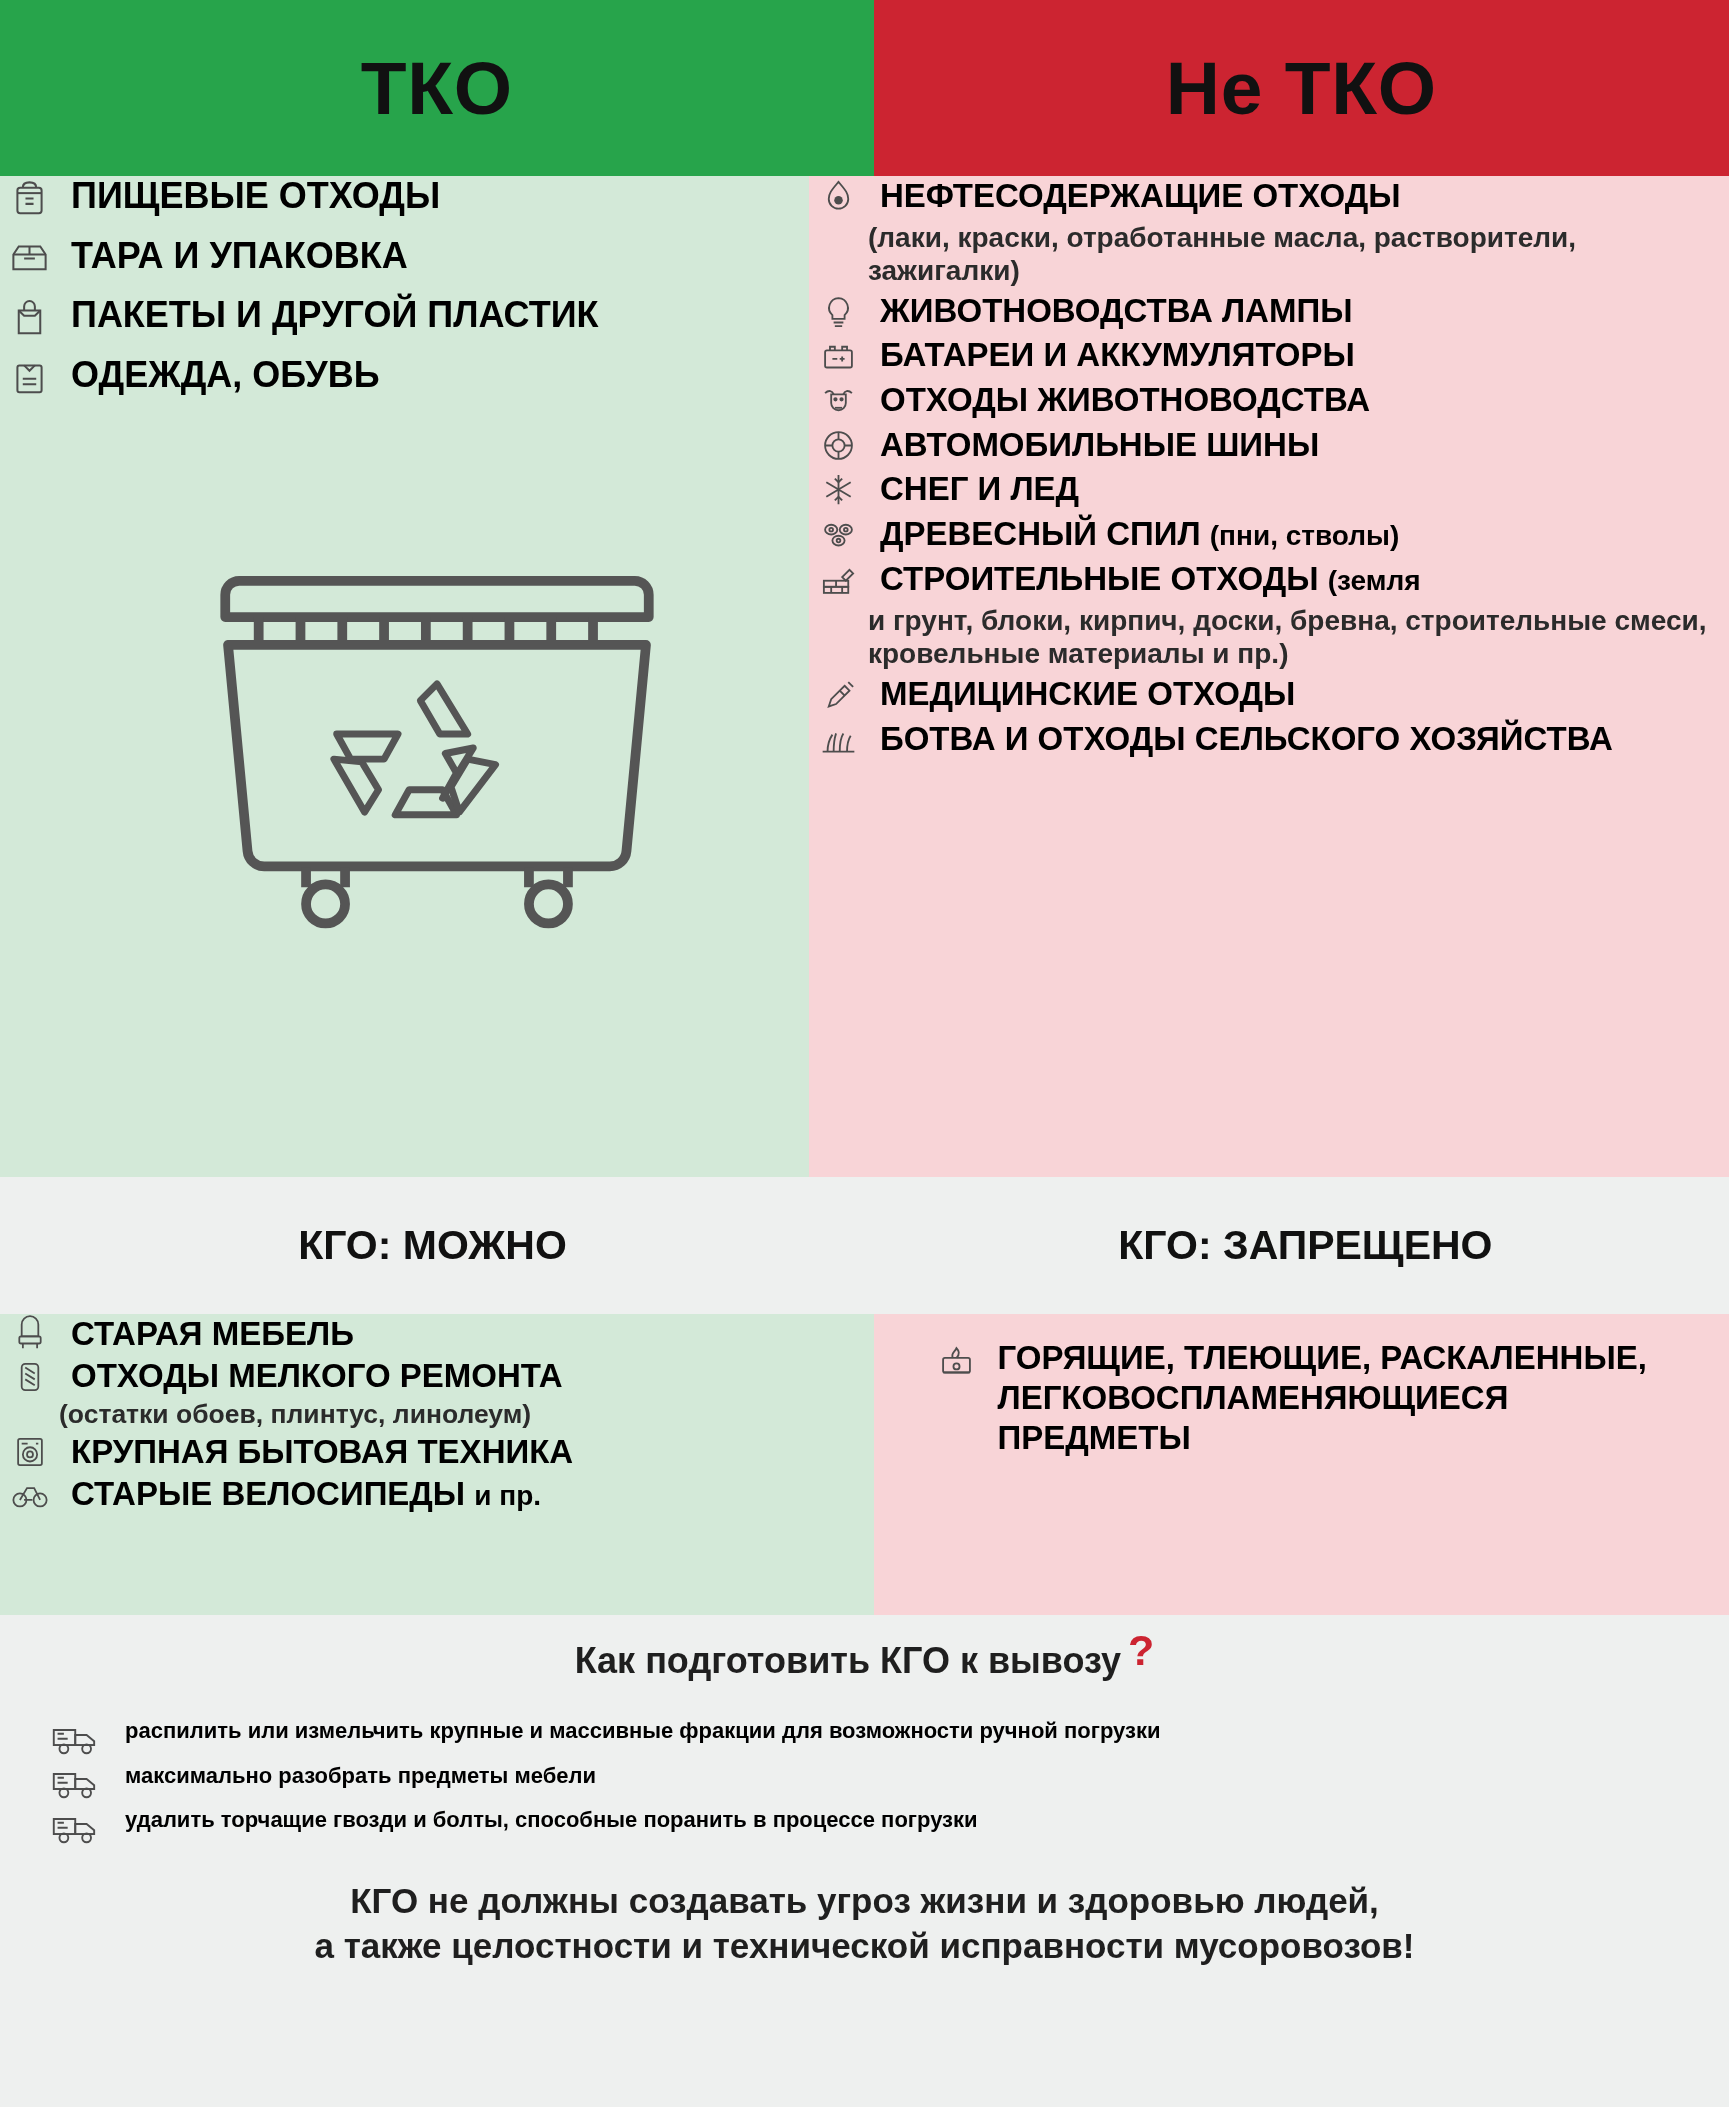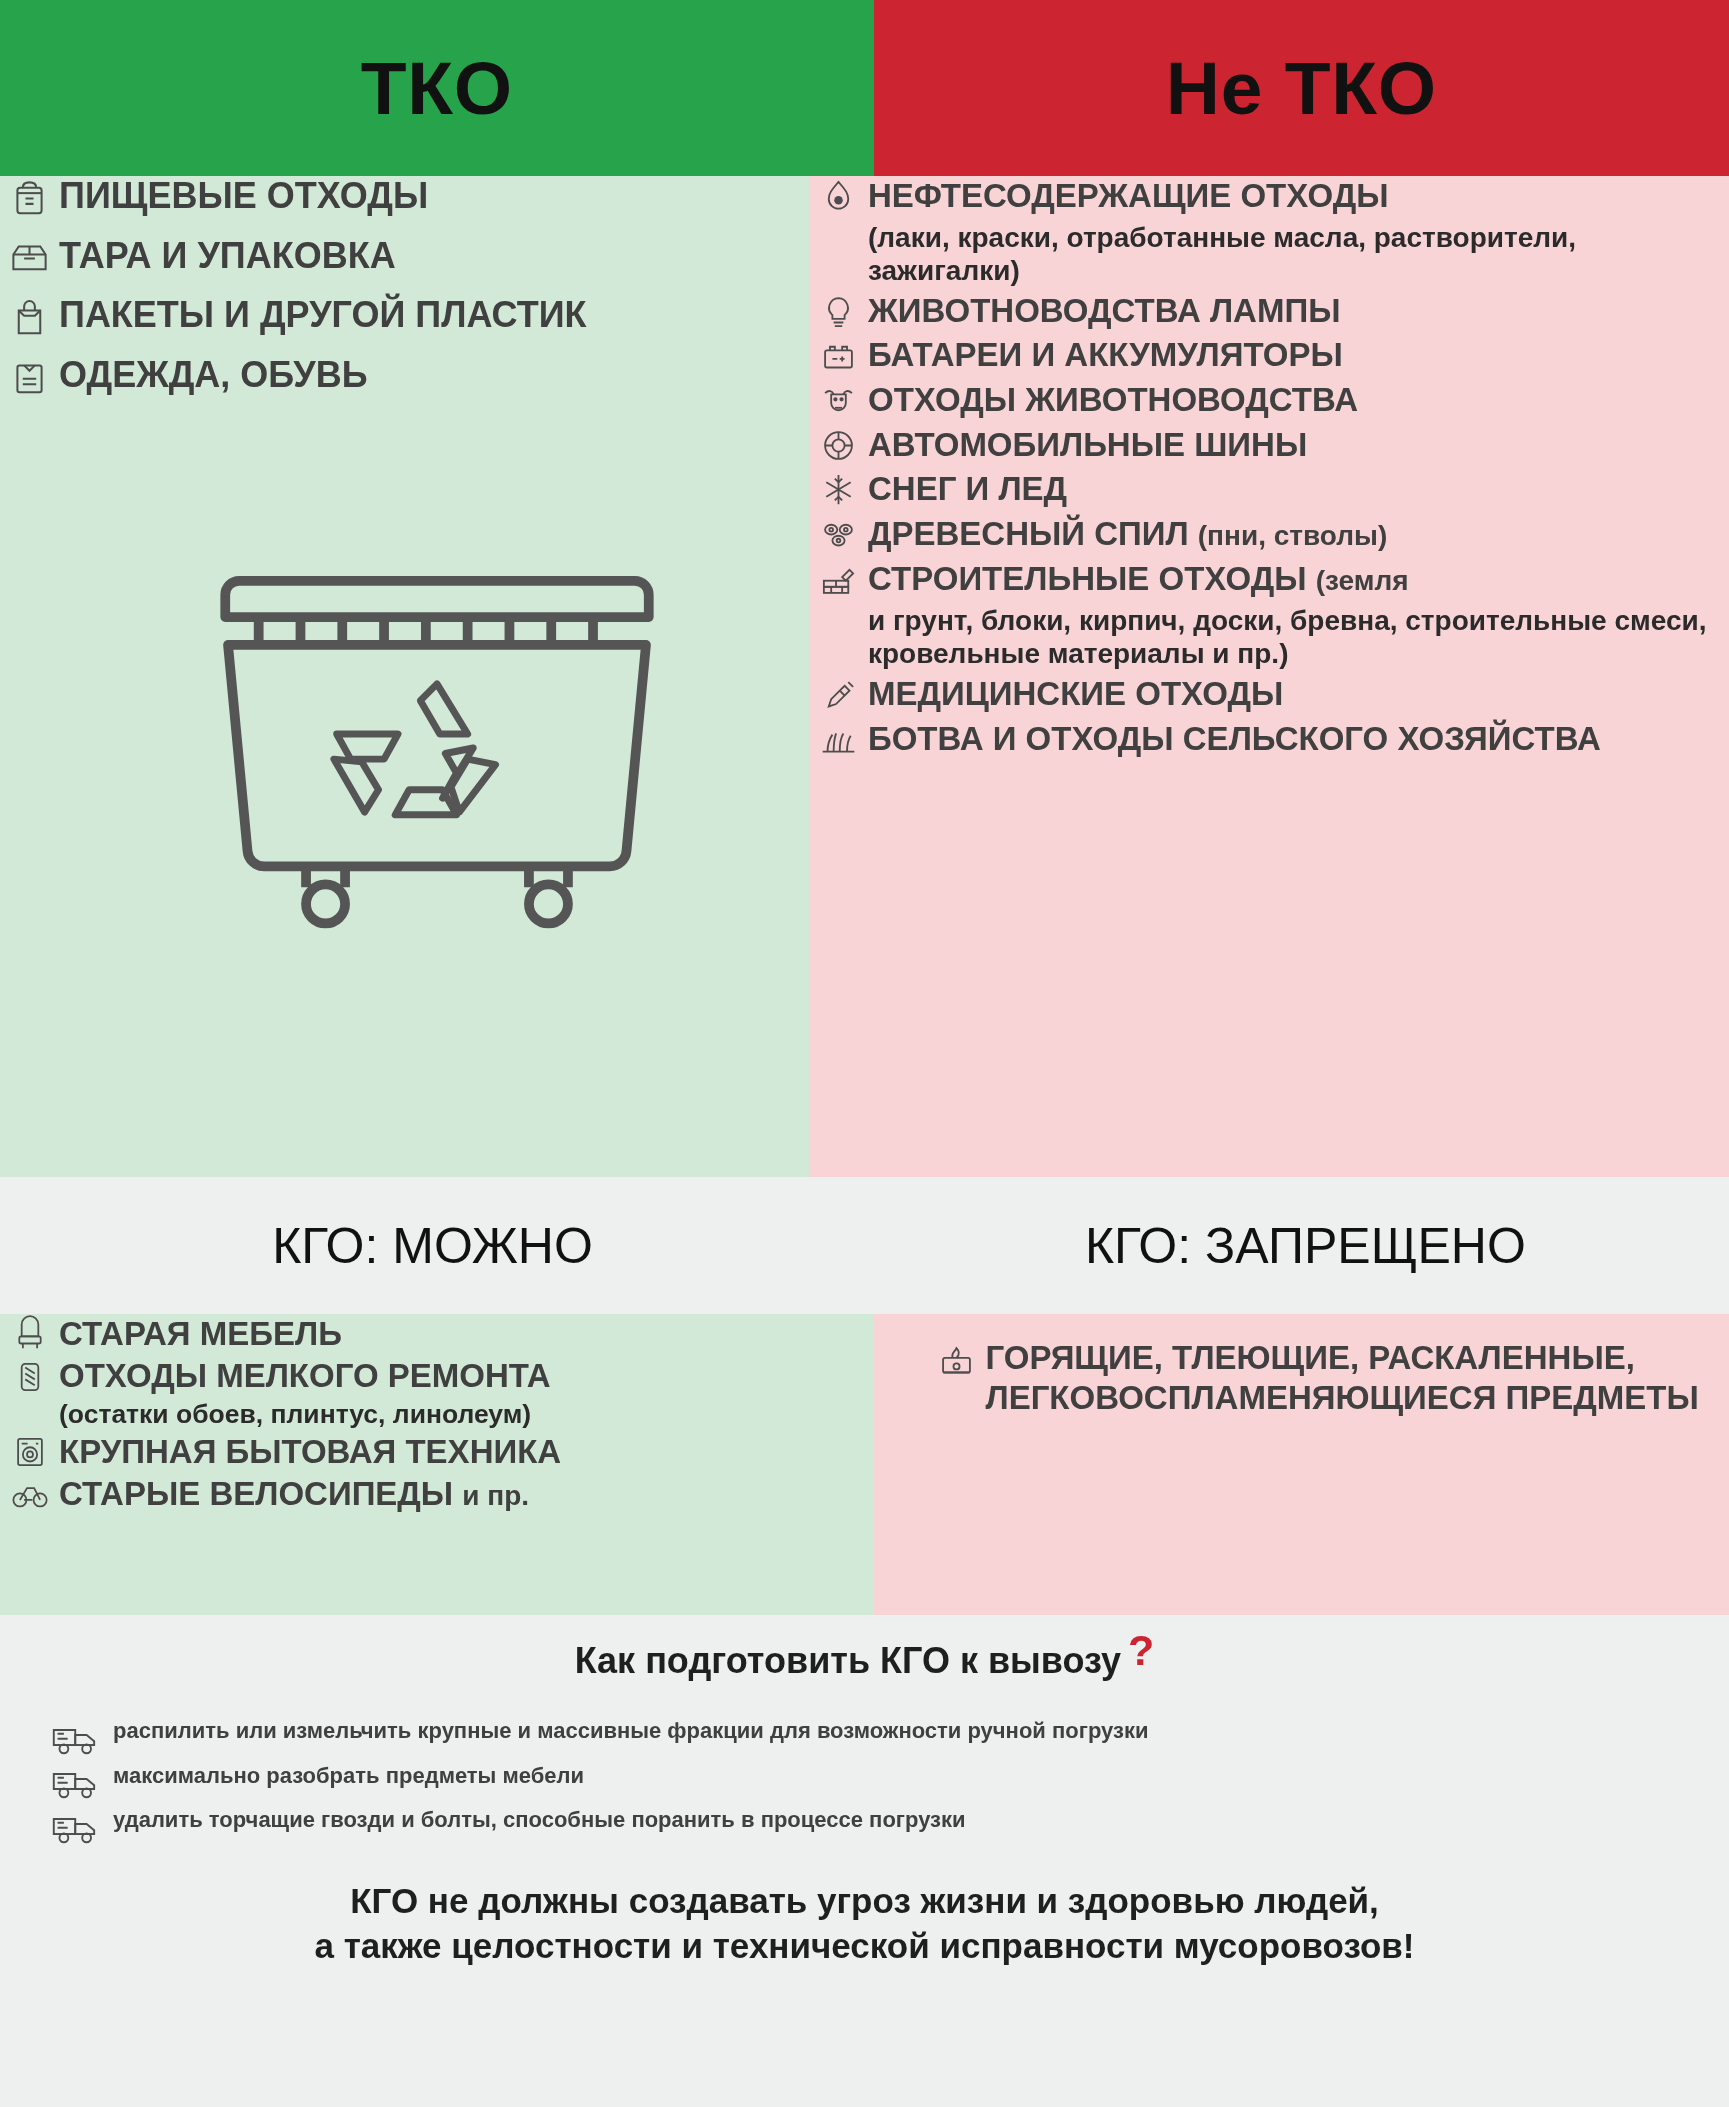--- a/index.html
+++ b/index.html
@@ -81,21 +81,22 @@
   .li-icon {
     flex: 0 0 auto;
     width: 59px;
     display: flex;
     align-items: flex-start;
     justify-content: center;
     padding-top: 1.4px;
   }
   .li-text {
     font-weight: bold;
-    color: #404040;
+    color: #000000;
+    margin-left: 12px;
   }
 
   
   .green-list {
     padding: 31px 0 0 67px;
   }
   .green-list .li {
     margin-bottom: 15.3px;
   }
   .green-list .li-text {
@@ -141,23 +142,23 @@
     display: flex;
     width: 100%;
     height: 137px;
     flex: 0 0 137px;
     background: #eef0ef;
     align-items: center;
   }
   .mid-cell {
     display: flex;
     align-items: center;
-    font-weight: normal;
+    font-weight: bold;
     color: #111111;
-    font-size: 50px;
+    font-size: 41px;
   }
   .mid-left {
     width: 874px;
     justify-content: center;
     padding-right: 12.6px;
   }
   .mid-right {
     width: 856px;
     justify-content: center;
     padding-left: 4.2px;

